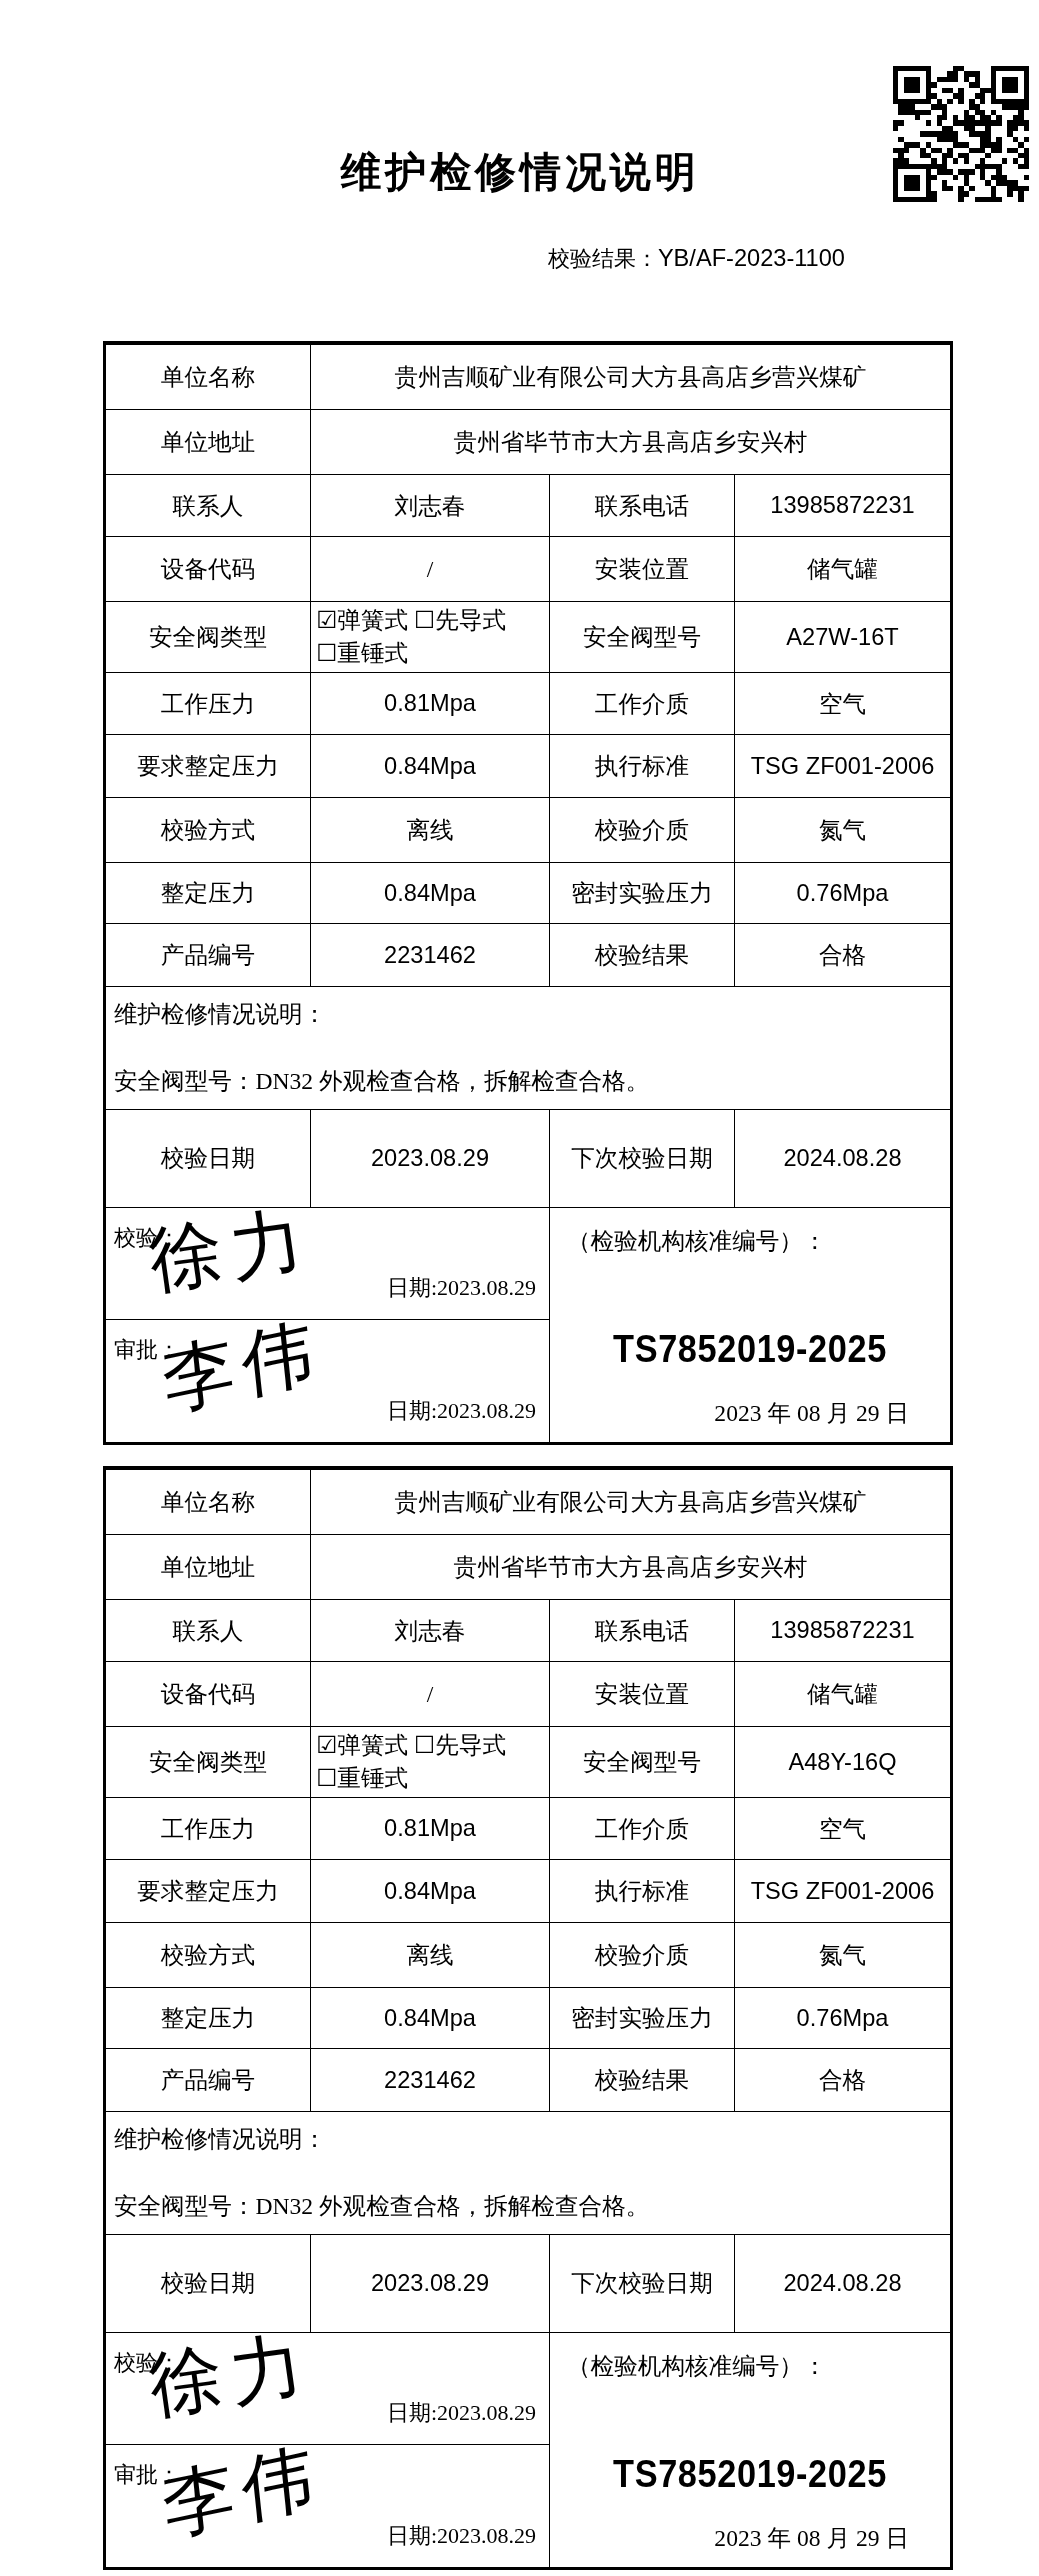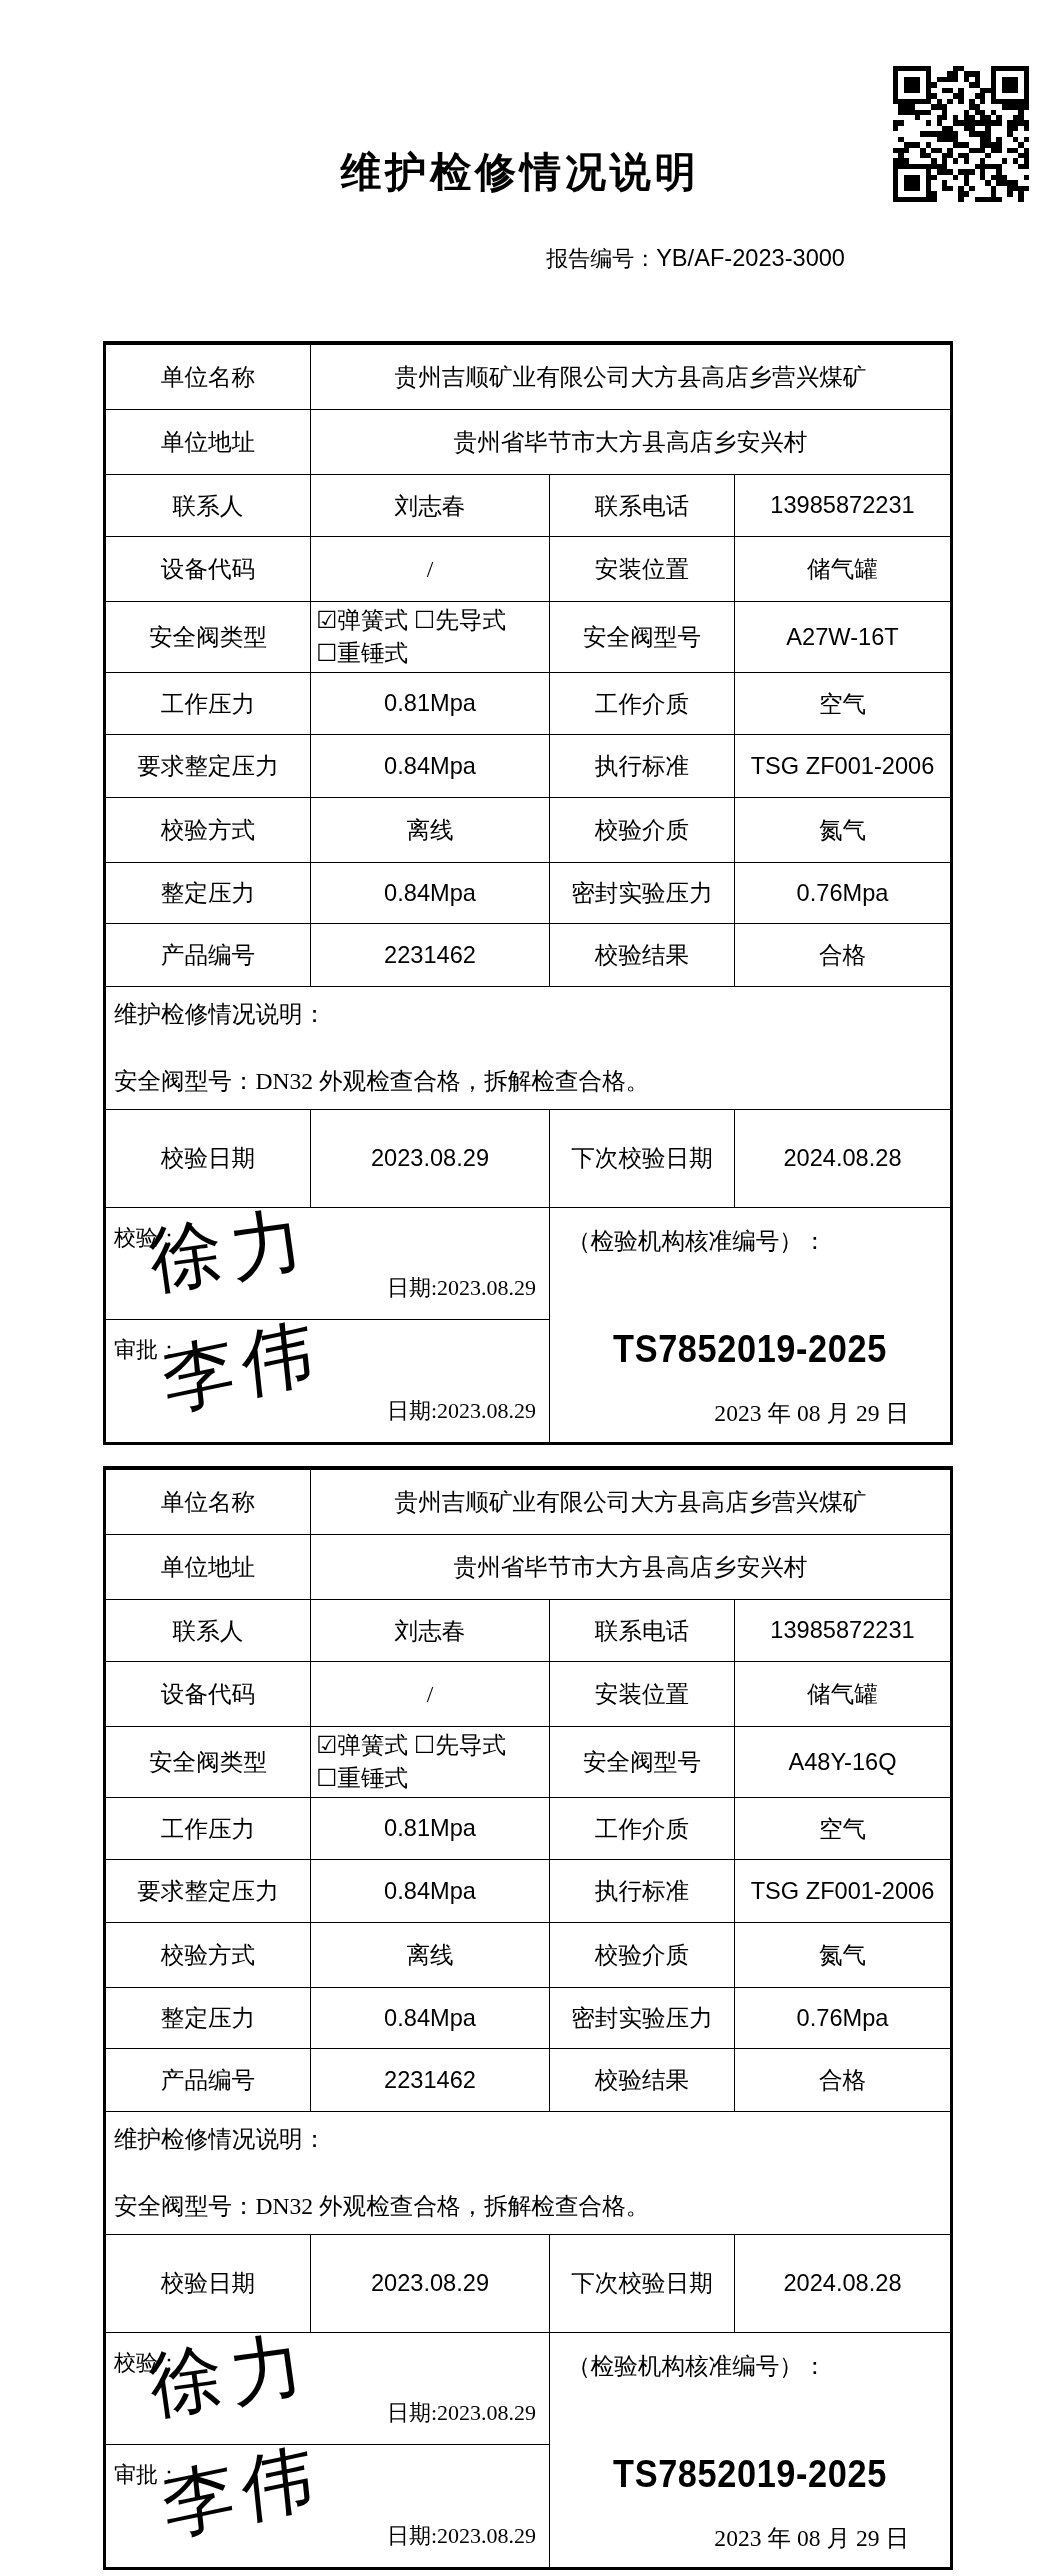--- a/index.html
+++ b/index.html
@@ -477,21 +477,21 @@
       <rect x="15" y="24" width="1" height="1"></rect>
       <rect x="16" y="24" width="1" height="1"></rect>
       <rect x="17" y="24" width="1" height="1"></rect>
       <rect x="18" y="24" width="1" height="1"></rect>
       <rect x="19" y="24" width="1" height="1"></rect>
       <rect x="23" y="24" width="1" height="1"></rect>
     </svg>
 
   <h1 class="title">维护检修情况说明</h1>
 
-  <div class="report-no"><span>报告编号：</span><span class="lat">YB/AF-2023-3000</span></div>
+  <div class="report-no"><span>校验结果：</span><span class="lat">YB/AF-2023-1100</span></div>
 
   <div class="tables" id="reports-container">
   <table class="report-table">
     <colgroup>
       <col style="width:206px">
           <col style="width:239px">
           <col style="width:185px">
           <col style="width:217px">
     </colgroup>
     <tbody>

